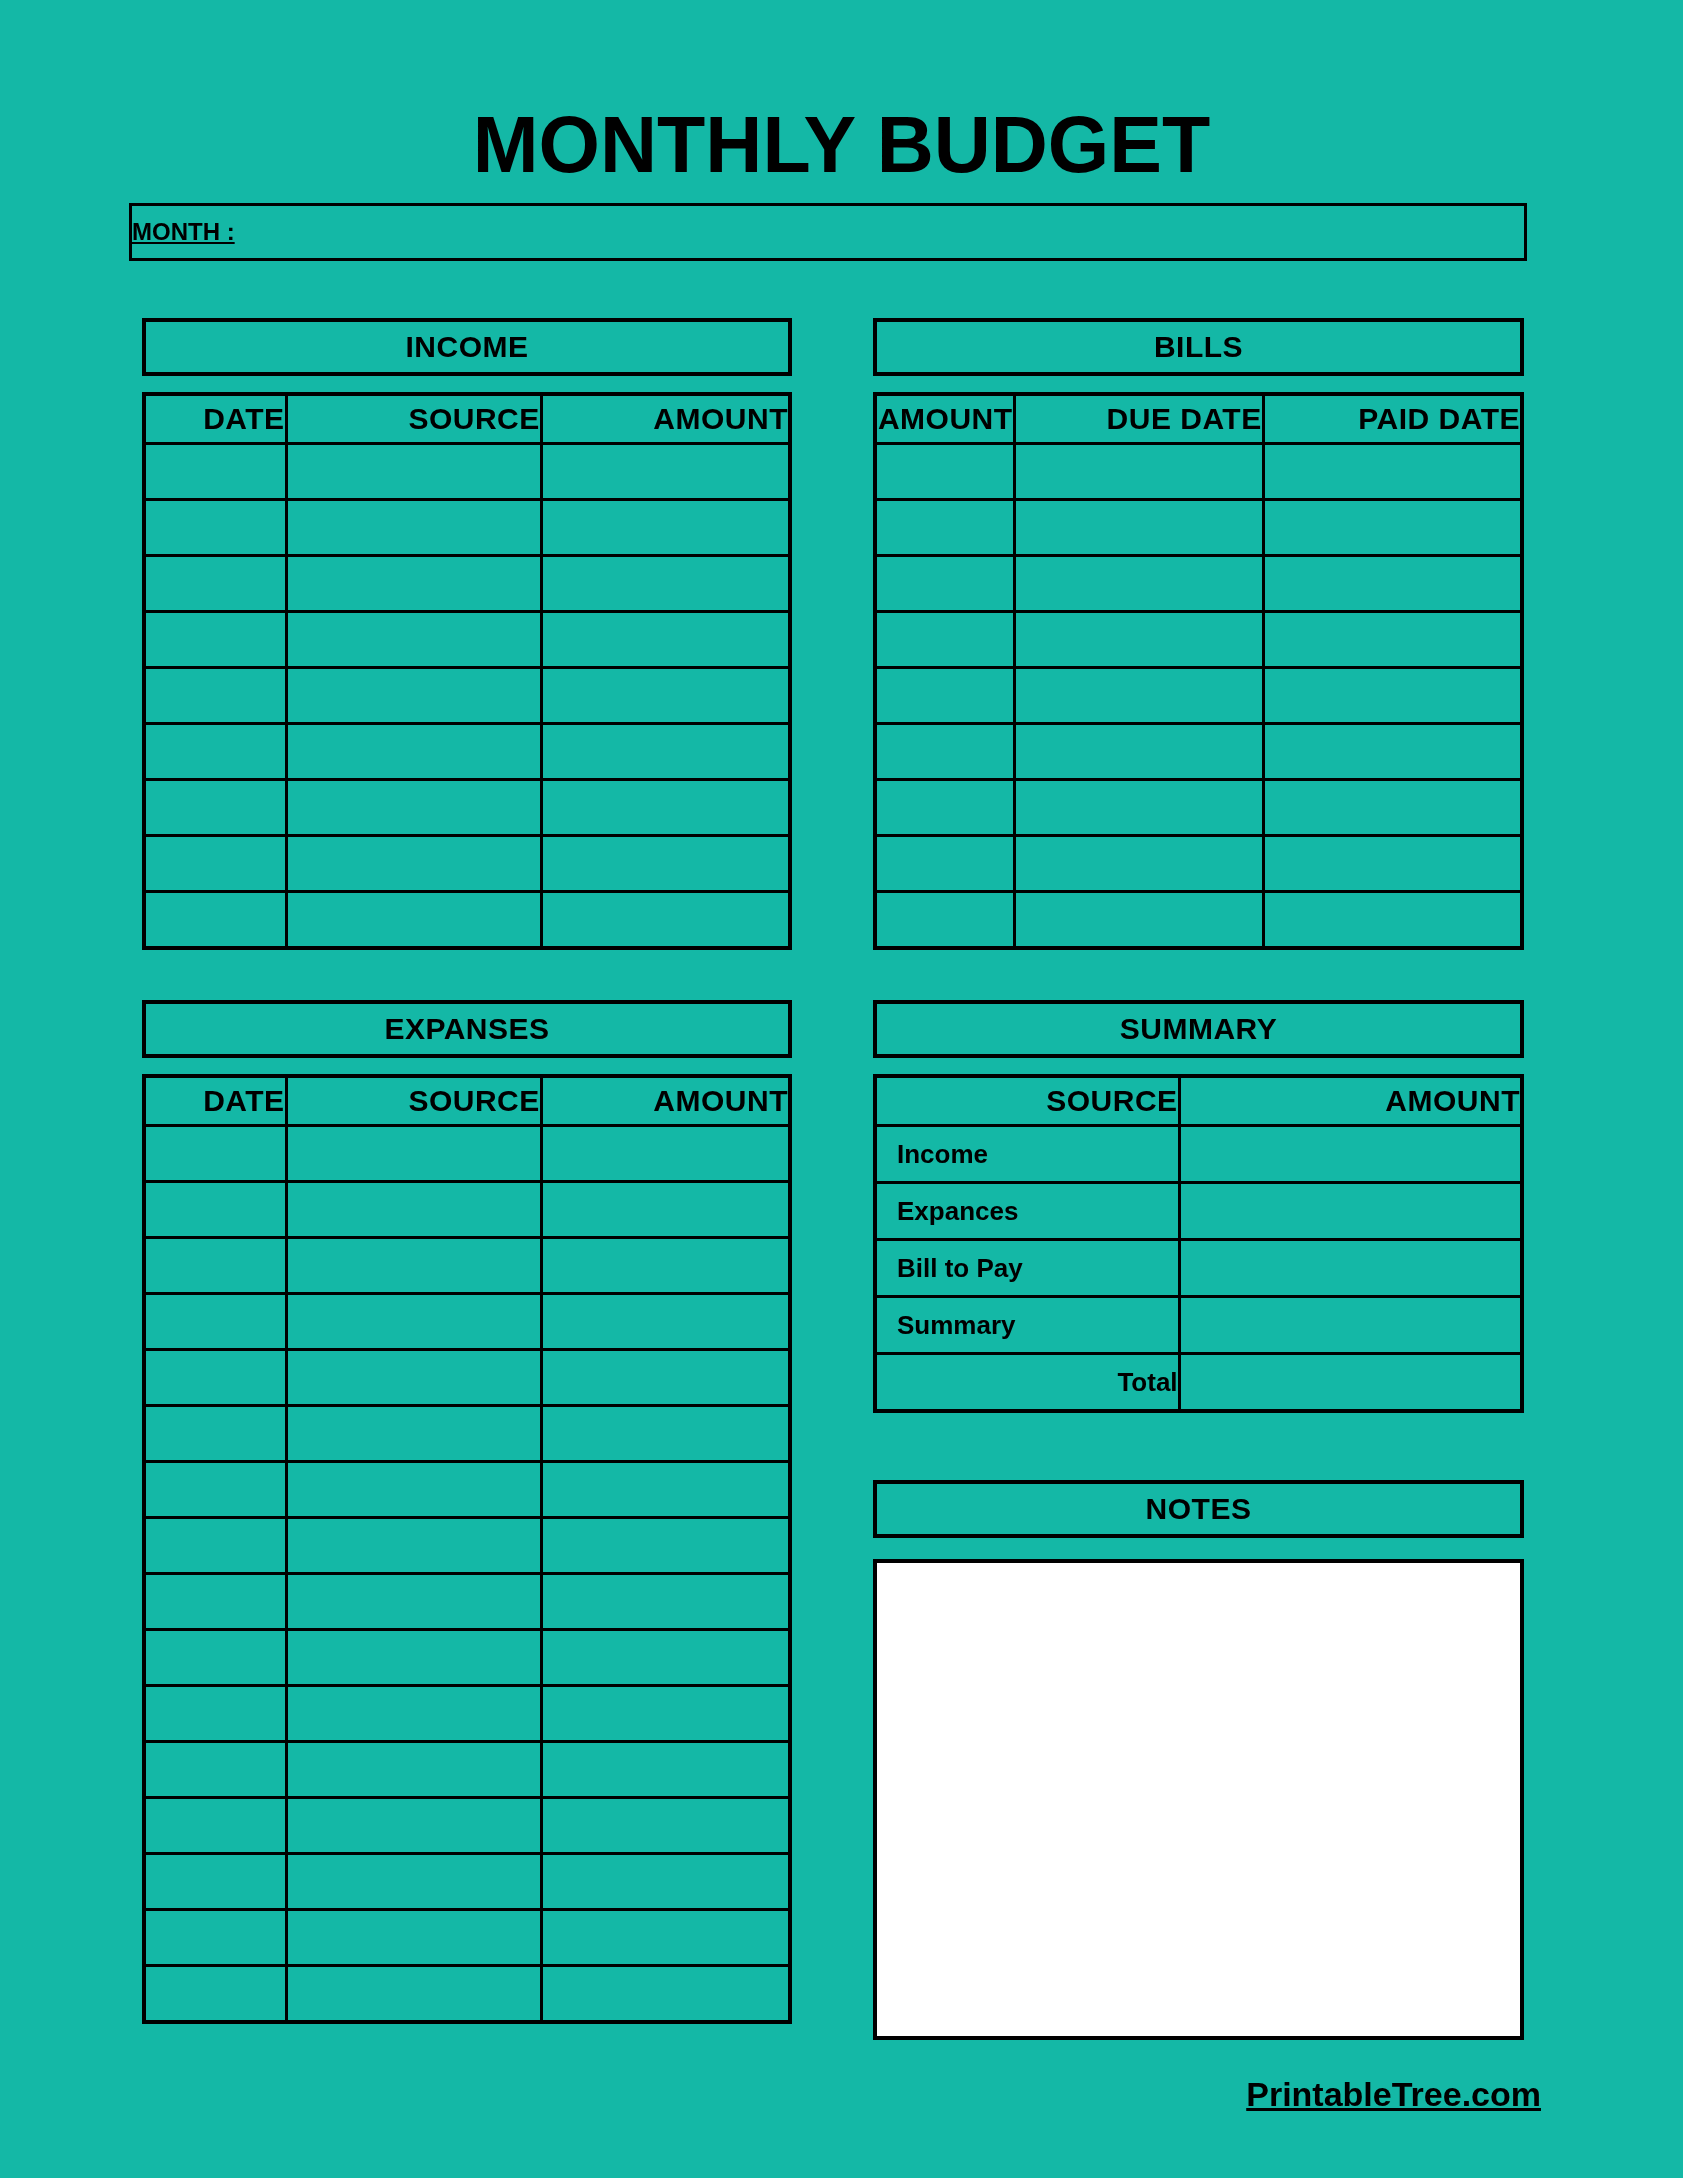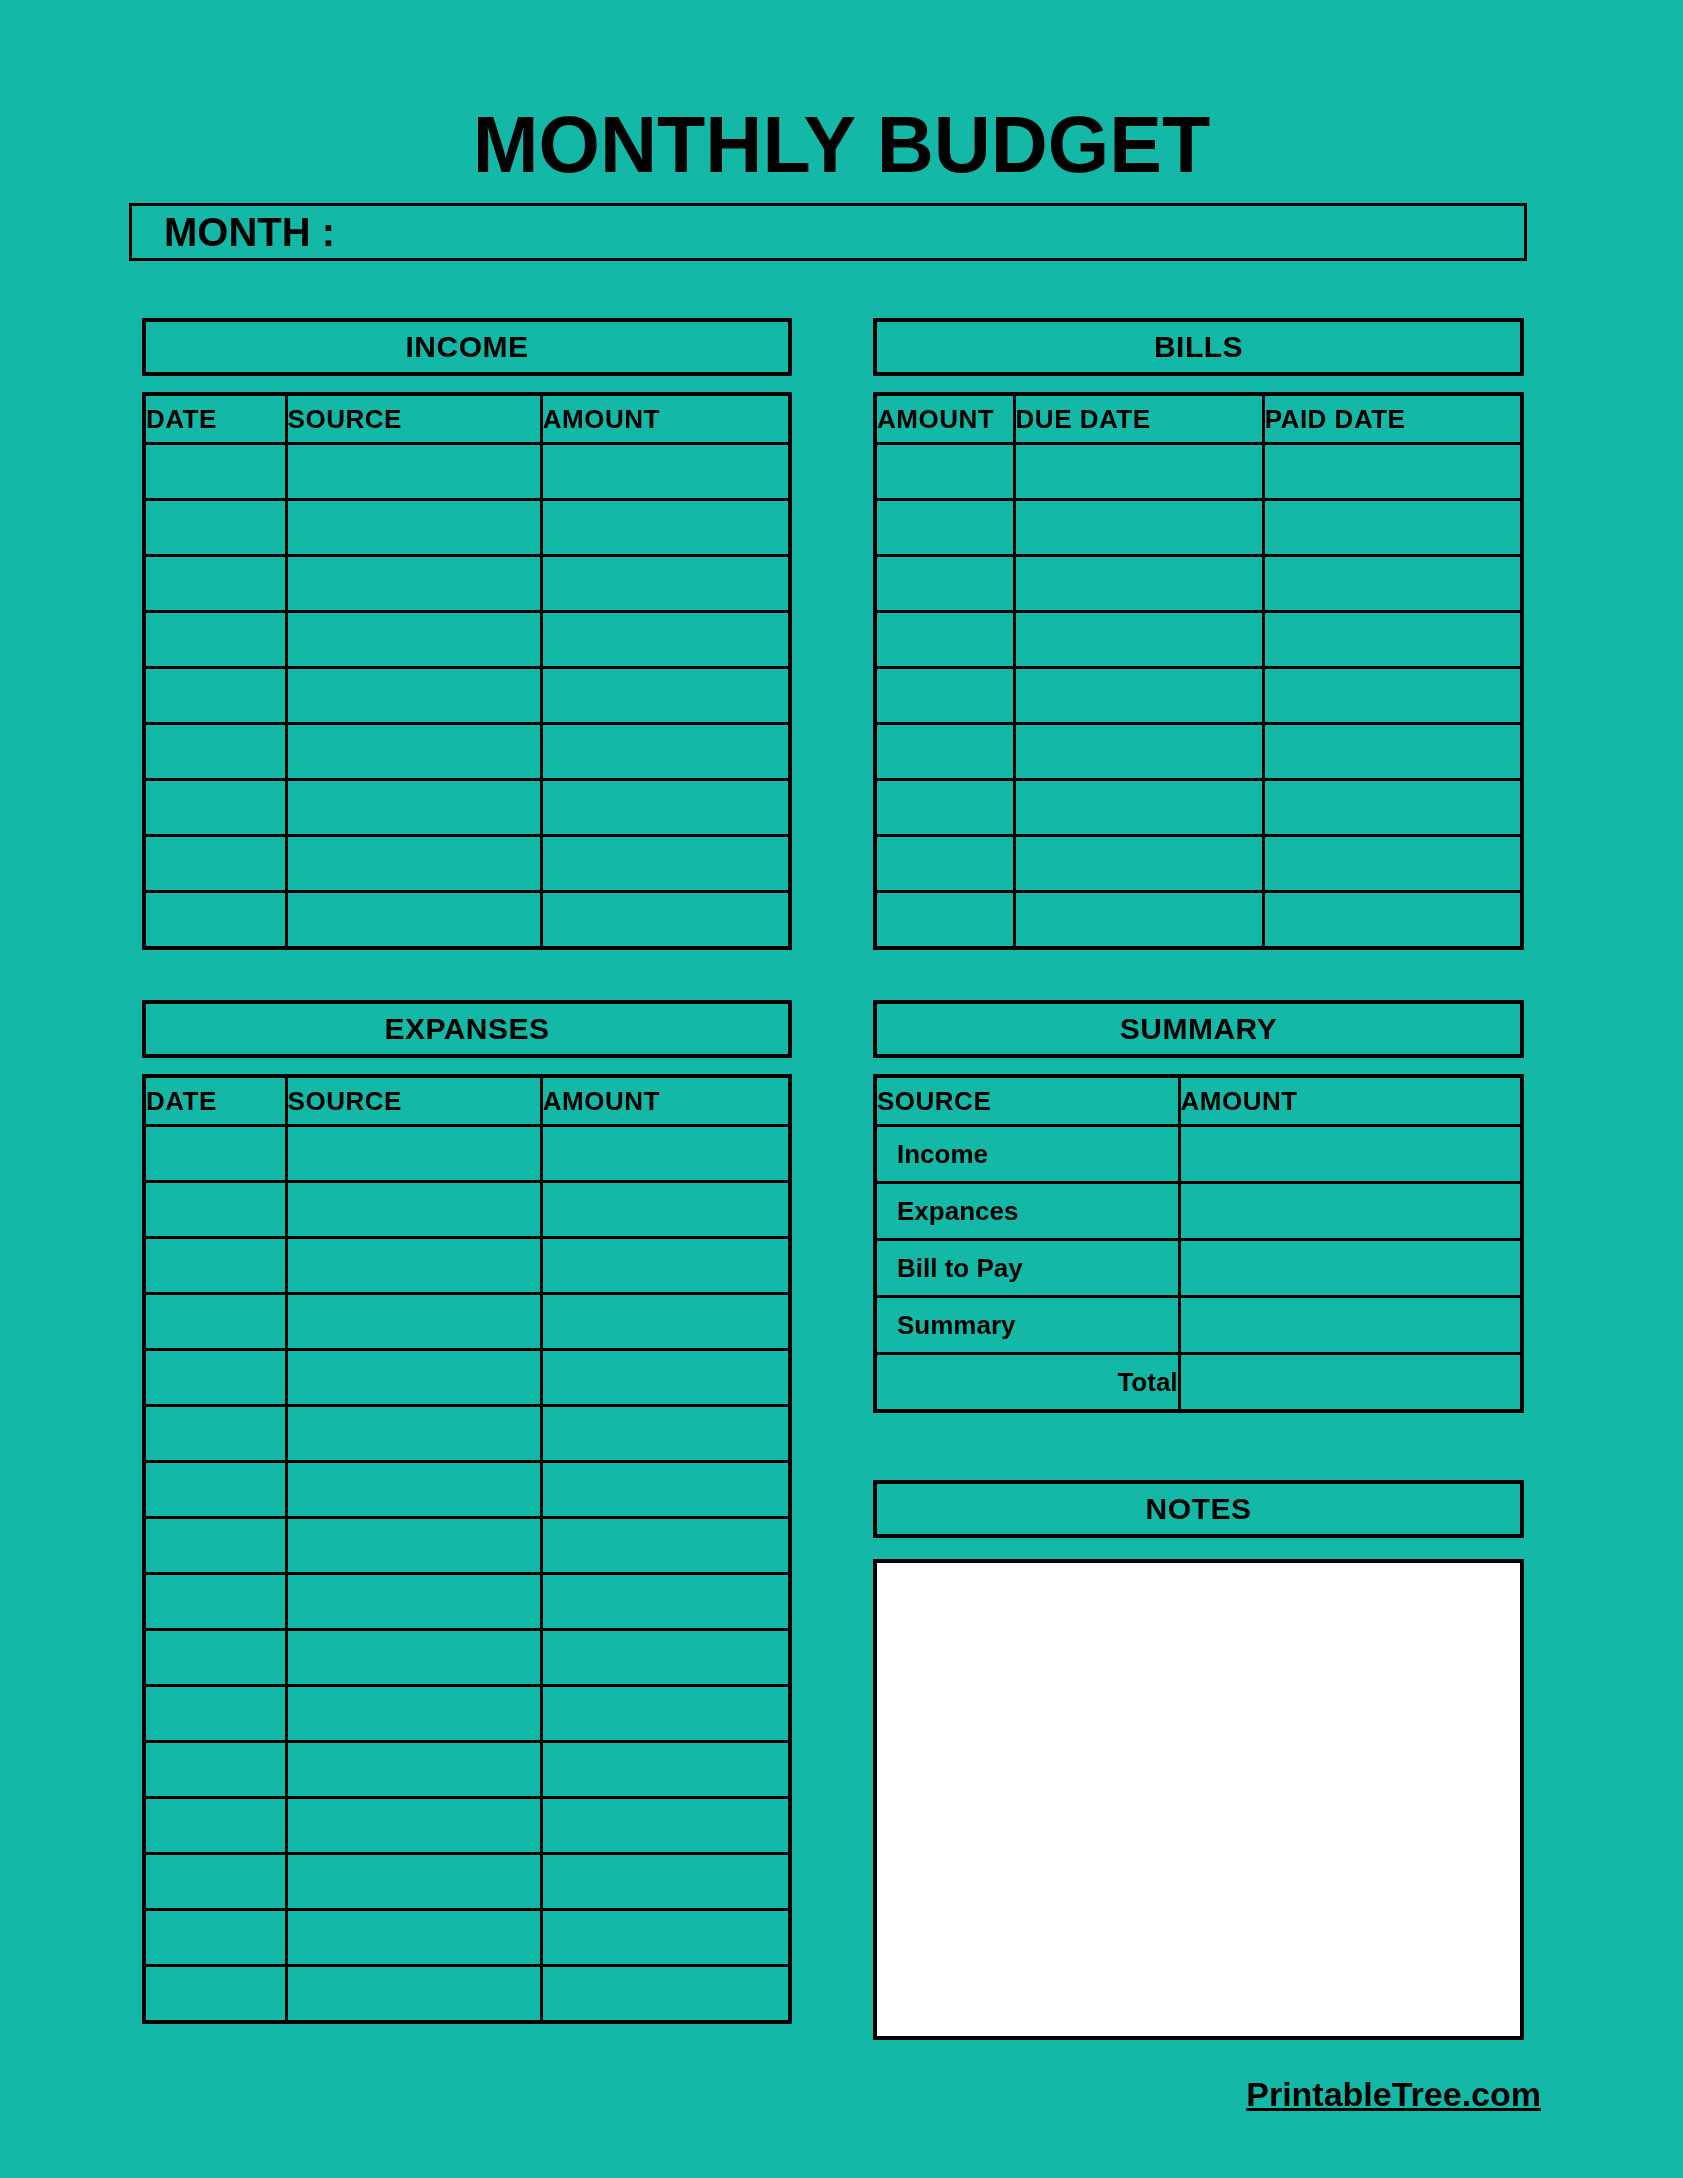--- a/index.html
+++ b/index.html
@@ -17,21 +17,21 @@
     font-size:79px; font-weight:bold; line-height:1;
     letter-spacing:0px;
     white-space:nowrap;
   }
   .month-box {
     position:absolute; top:203px; left:129px; width:1398px; height:58px;
     border:3px solid #000; box-sizing:border-box;
     display:flex; align-items:center;
   }
   .month-label {
-    font-size:40px; font-weight:bold; padding-left:32px; white-space:pre;
+    font-size:24px; font-weight:bold; white-space:pre;text-decoration:underline;
   }
   .month-value { flex:1; height:100%; }
 
   .col-left  { position:absolute; top:318px; left:142px;  width:650px; }
   .col-right { position:absolute; top:318px; left:873px;  width:651px;border-radius:22px; }
 
   .section-title {
     height:50px; border:4px solid #000; box-sizing:content-box;
     text-align:center; line-height:50px;
     font-size:30px; font-weight:bold; letter-spacing:0.5px;
@@ -41,21 +41,21 @@
   .gap68 { margin-top:67px; }
 
   table.grid {
     width:100%; border-collapse:collapse; table-layout:fixed;
     border:4px solid #000;
   }
   table.grid th, table.grid td {
     border:3px solid #000; padding:0;
   }
   table.grid th {
-    height:46px; font-size:26px; font-weight:bold; text-align:left;
+    height:46px; font-size:30px; font-weight:bold; text-align:right;
     letter-spacing:0.5px;
   }
   table.grid td { height:53px; }
   table.summary td { height:54px; }
   table.summary td.label-cell {
     font-size:26px; font-weight:bold; text-align:left; padding-left:20px;
   }
   table.summary td.total-cell {
     font-size:26px; font-weight:bold; text-align:right;
   }

